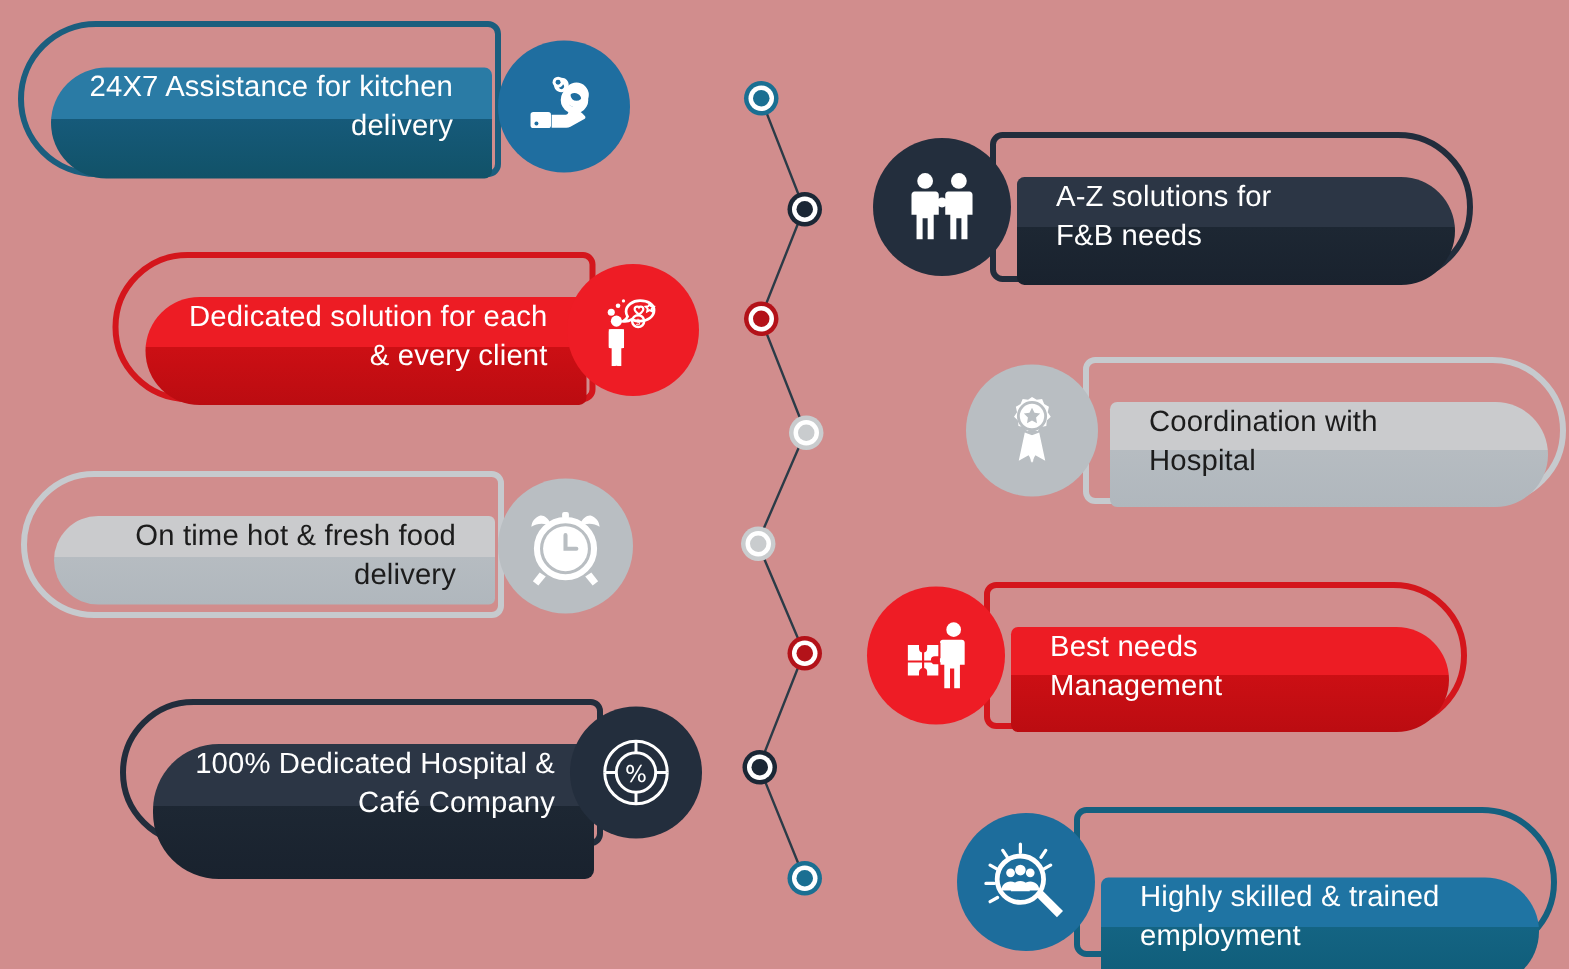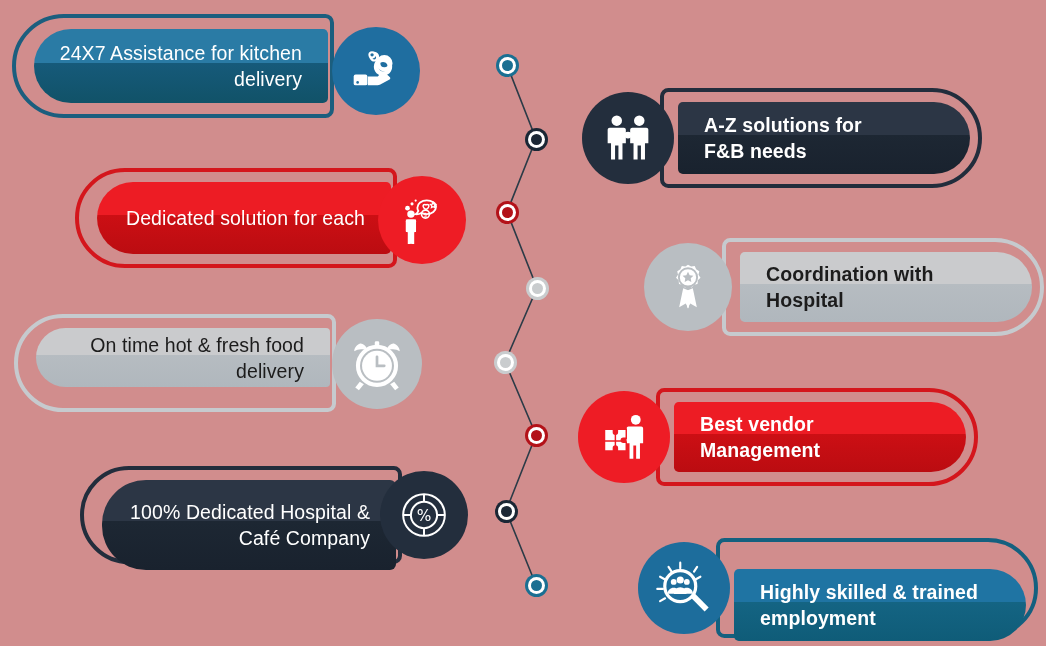--- a/index.html
+++ b/index.html
@@ -21,22 +21,22 @@
     box-sizing:border-box;
     border-style:solid;
     border-width:4px;
     background:transparent;
   }
   
   .pill{
     position:absolute;
     box-sizing:border-box;
     display:flex;
-    align-items:center;
     overflow:hidden;
+    margin-top:16px;
   }
   .pill .txt{
     position:relative;
     z-index:3;
     font-size:19.5px;
     line-height:26px;
     letter-spacing:.1px;
     width:100%;
     box-sizing:border-box;
   }
@@ -50,21 +50,21 @@
     display:flex;align-items:center;justify-content:center;
     z-index:5;
   }
   .badge svg{display:block;}
 
   
   .left .ring{border-radius:60px 10px 10px 60px;}
   .left .pill{border-radius:44px 6px 6px 44px;}
   
   .right .ring{border-radius:10px 60px 60px 10px;}
-  .right .pill{border-radius:6px 44px 44px 6px;font-weight:bold;}
+  .right .pill{border-radius:6px 44px 44px 6px;}
 
   
   .t-blue  .ring{border-color:#1b5e7e;}
   .t-blue  .pill{background:linear-gradient(to bottom,#2a7ba5 0%,#2a7ba5 46%,#165a7a 46%,#115268 100%);}
   .t-blue  .txt{color:#ffffff;}
   .t-blue  .badge{background:#1f6ea0;}
 
   .t-red   .ring{border-color:#d4161c;}
   .t-red   .pill{background:linear-gradient(to bottom,#ed1c24 0%,#ed1c24 46%,#cc0f14 46%,#bb0c11 100%);}
   .t-red   .txt{color:#ffffff;}
@@ -173,20 +173,21 @@
         <path d="M22.6 37.3h10.7a2.2 2.2 0 0 1 0 4.4H22.6z" fill="#1f6ea0" opacity="0"></path>
       </svg>
     </div>
   </div>
 
   <div class="item left t-red" style="left:75px;top:168px;width:410px;height:100px;">
     <div class="ring" style="left:0px;top:0px;width:322px;height:100px;"></div>
     <div class="pill" style="left:22px;top:14px;width:294px;height:72px;">
       <div class="txt">
         <div>Dedicated solution for each</div>
+        <div>&amp; every client</div>
       </div>
     </div>
     <div class="badge" style="left:303px;top:8px;width:88px;height:88px;">
       <svg viewBox="0 0 64 64" width="58" height="58" fill="#fff">
         <circle cx="16" cy="19" r="2.6"></circle>
         <circle cx="21" cy="14.2" r="1.7"></circle>
         <circle cx="25" cy="10.6" r="1.2"></circle>
         <path d="M31 8.5c-4.6 0-8.3 3-8.3 6.8 0 1.3.4 2.5 1.2 3.5-.4 1.4-1.3 2.6-2.3 3.4 1.9.1 3.6-.5 4.9-1.4 1.3.6 2.9 1 4.5 1 4.6 0 8.3-3 8.3-6.6 0-3.7-3.7-6.7-8.3-6.7z" opacity="0"></path>
         <path d="M41.5 9.2c-2.2 0-4.2 1-5.4 2.6-.9-.4-1.9-.6-3-.6-4.2 0-7.6 3-7.6 6.8 0 1 .2 2 .7 2.8-.7 1.2-1.9 2.1-3.2 2.5 2.1.6 4.3.2 6-.8 1.2.6 2.6.9 4.1.9 1.4 0 2.7-.3 3.8-.8 1.2 1.1 2.9 1.7 4.6 1.7 3.8 0 6.9-2.8 6.9-6.2 0-.4 0-.8-.1-1.2 1.2-1 1.9-2.4 1.9-3.9 0-2.1-1.4-3.8-3.4-3.8z" opacity="0"></path>
         <g>
@@ -284,21 +285,21 @@
         <path d="M26.5 33.5l-4.6 21.5 7.5-4.2 3.3 5.7 2.8-19.5z"></path>
         <path d="M37.5 33.5l4.6 21.5-7.5-4.2-3.3 5.7-2.8-19.5z"></path>
       </svg>
     </div>
   </div>
 
   <div class="item right t-red" style="left:578px;top:388px;width:402px;height:98px;">
     <div class="ring" style="left:78px;top:0px;width:322px;height:98px;"></div>
     <div class="pill" style="left:96px;top:14px;width:292px;height:70px;">
       <div class="txt">
-        <div>Best vendor</div>
+        <div>Best needs</div>
         <div>Management</div>
       </div>
     </div>
     <div class="badge" style="left:0px;top:3px;width:92px;height:92px;">
       <svg viewBox="0 0 64 64" width="58" height="58" fill="#fff">
         <circle cx="45" cy="13" r="5.4"></circle>
         <path d="M39 20.5h12c1.2 0 2.1 1 2.1 2.1v16.2h-3.5V56h-4.2V41.5h-3.1V56h-4.2V38.8h-3.2V22.6c0-1.2 1-2.1 2.1-2.1z"></path>
         <path d="M36.5 25.5l-7.5 4.2 2.3 4.2 7.7-4.3z"></path>
         <path d="M12 28.5h10.5v4.2c0 1.2 1 2.1 2.2 2.1s2.2-.9 2.2-2.1v-4.2h4.4v21.8H12z" opacity="0"></path>
         <g>

